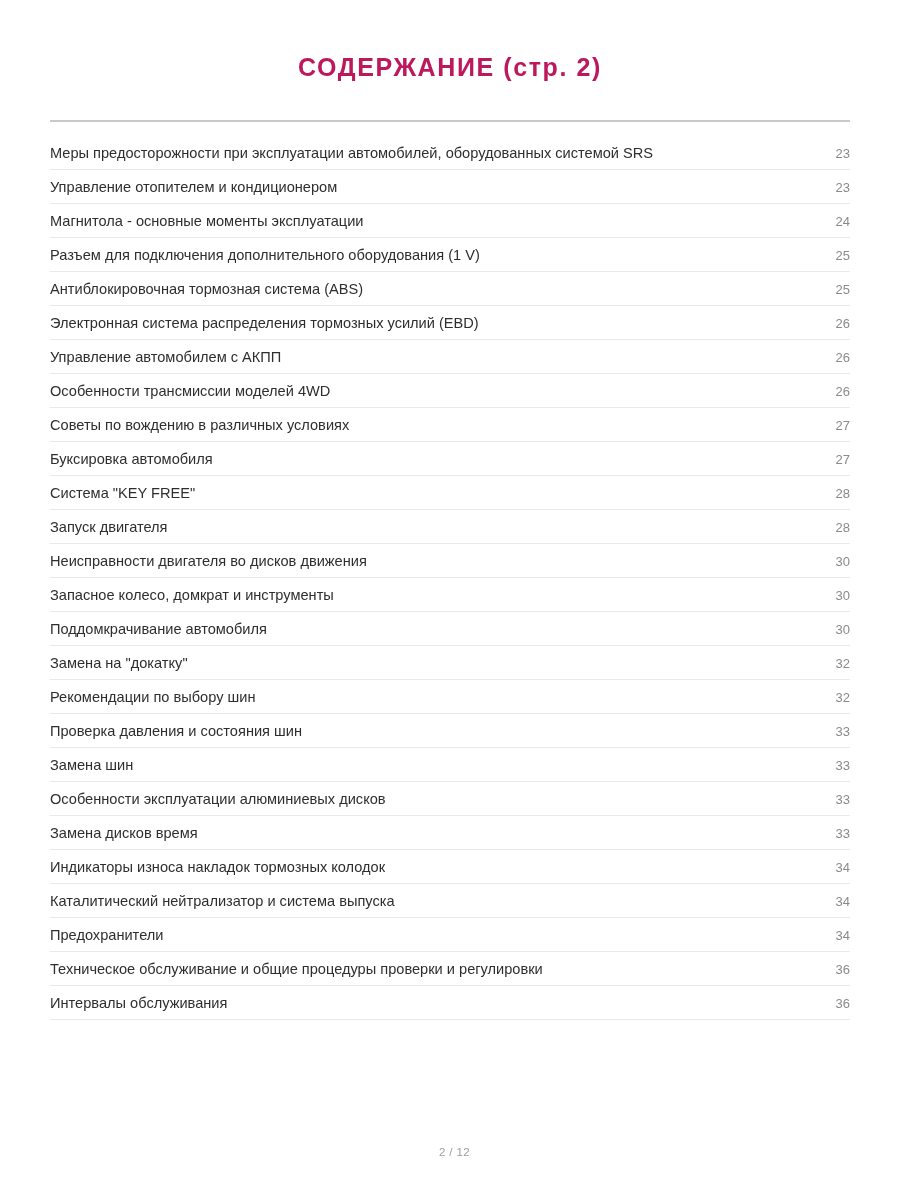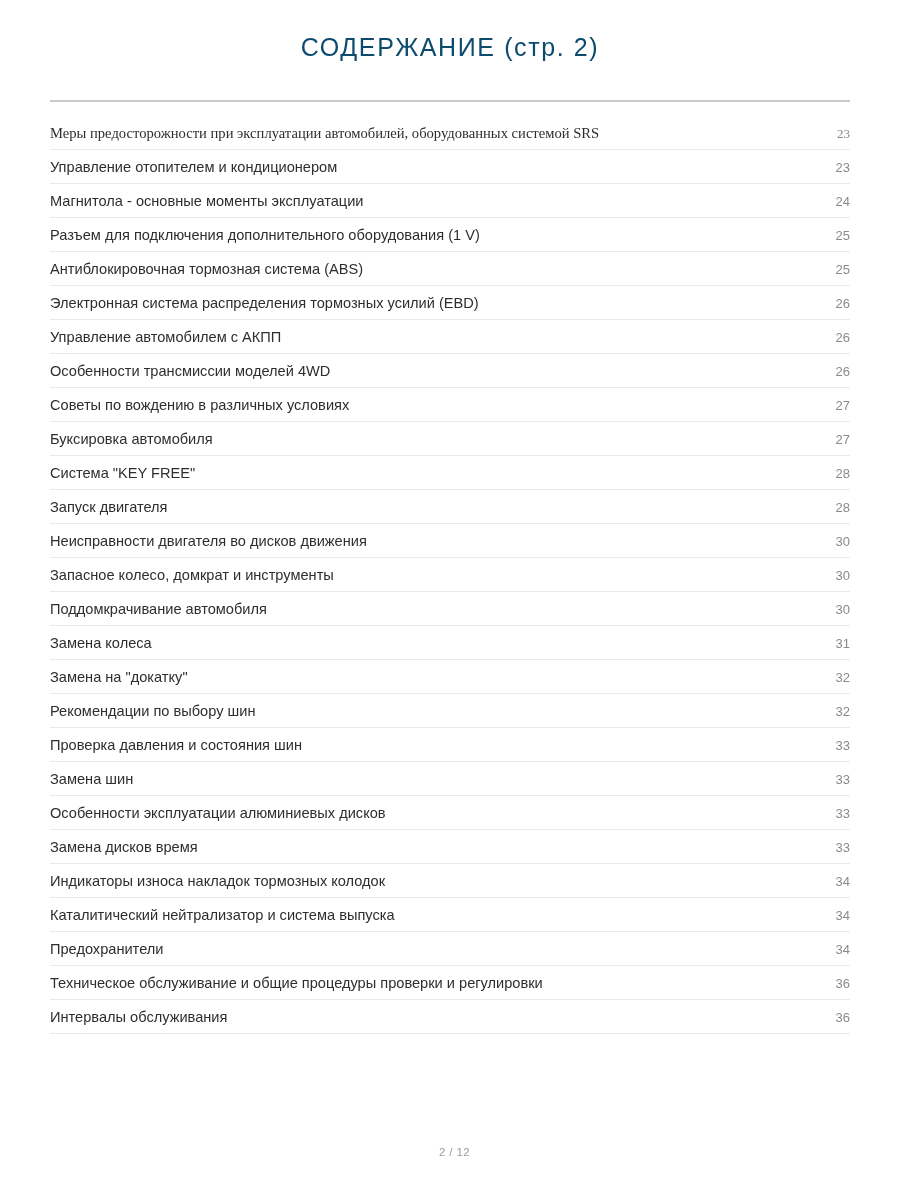--- a/index.html
+++ b/index.html
@@ -22,25 +22,25 @@
     box-sizing: border-box;
     position: relative;
     display: flex;
     flex-direction: column;
   }
 
   
   .doc-title {
     text-align: center;
     font-size: 25px;
-    font-weight: normal;
+    font-weight: bold;
     letter-spacing: 1.6px;
-    color: #0c4a6e;
+    color: #be185d;
     margin: 0;
-    padding-top: 32px;
+    padding-top: 52px;
     line-height: 1.25;
   }
 
   
   .top-rule {
     height: 2px;
     background: #c9c9c9;
     margin: 37px 50px 0 50px;
   }
 
@@ -54,21 +54,20 @@
     display: flex;
     align-items: baseline;
     justify-content: space-between;
     height: 34px;
     box-sizing: border-box;
     border-bottom: 1px solid #e9e9e9;
     padding: 0 0 0 0;
   }
   .toc-row:first-child {
     border-top: 0;
-    font-family: Liberation Serif, serif;
   }
   .toc-title {
     font-size: 14.6px;
     color: #2e2e2e;
     line-height: 34px;
     white-space: nowrap;
     overflow: hidden;
     text-overflow: ellipsis;
     flex: 1 1 auto;
     padding-right: 14px;
@@ -158,24 +157,20 @@
       </li>
       <li class="toc-row">
         <span class="toc-title">Запасное колесо, домкрат и инструменты</span>
         <span class="toc-page">30</span>
       </li>
       <li class="toc-row">
         <span class="toc-title">Поддомкрачивание автомобиля</span>
         <span class="toc-page">30</span>
       </li>
       <li class="toc-row">
-        <span class="toc-title">Замена колеса</span>
-        <span class="toc-page">31</span>
-      </li>
-      <li class="toc-row">
         <span class="toc-title">Замена на "докатку"</span>
         <span class="toc-page">32</span>
       </li>
       <li class="toc-row">
         <span class="toc-title">Рекомендации по выбору шин</span>
         <span class="toc-page">32</span>
       </li>
       <li class="toc-row">
         <span class="toc-title">Проверка давления и состояния шин</span>
         <span class="toc-page">33</span>

